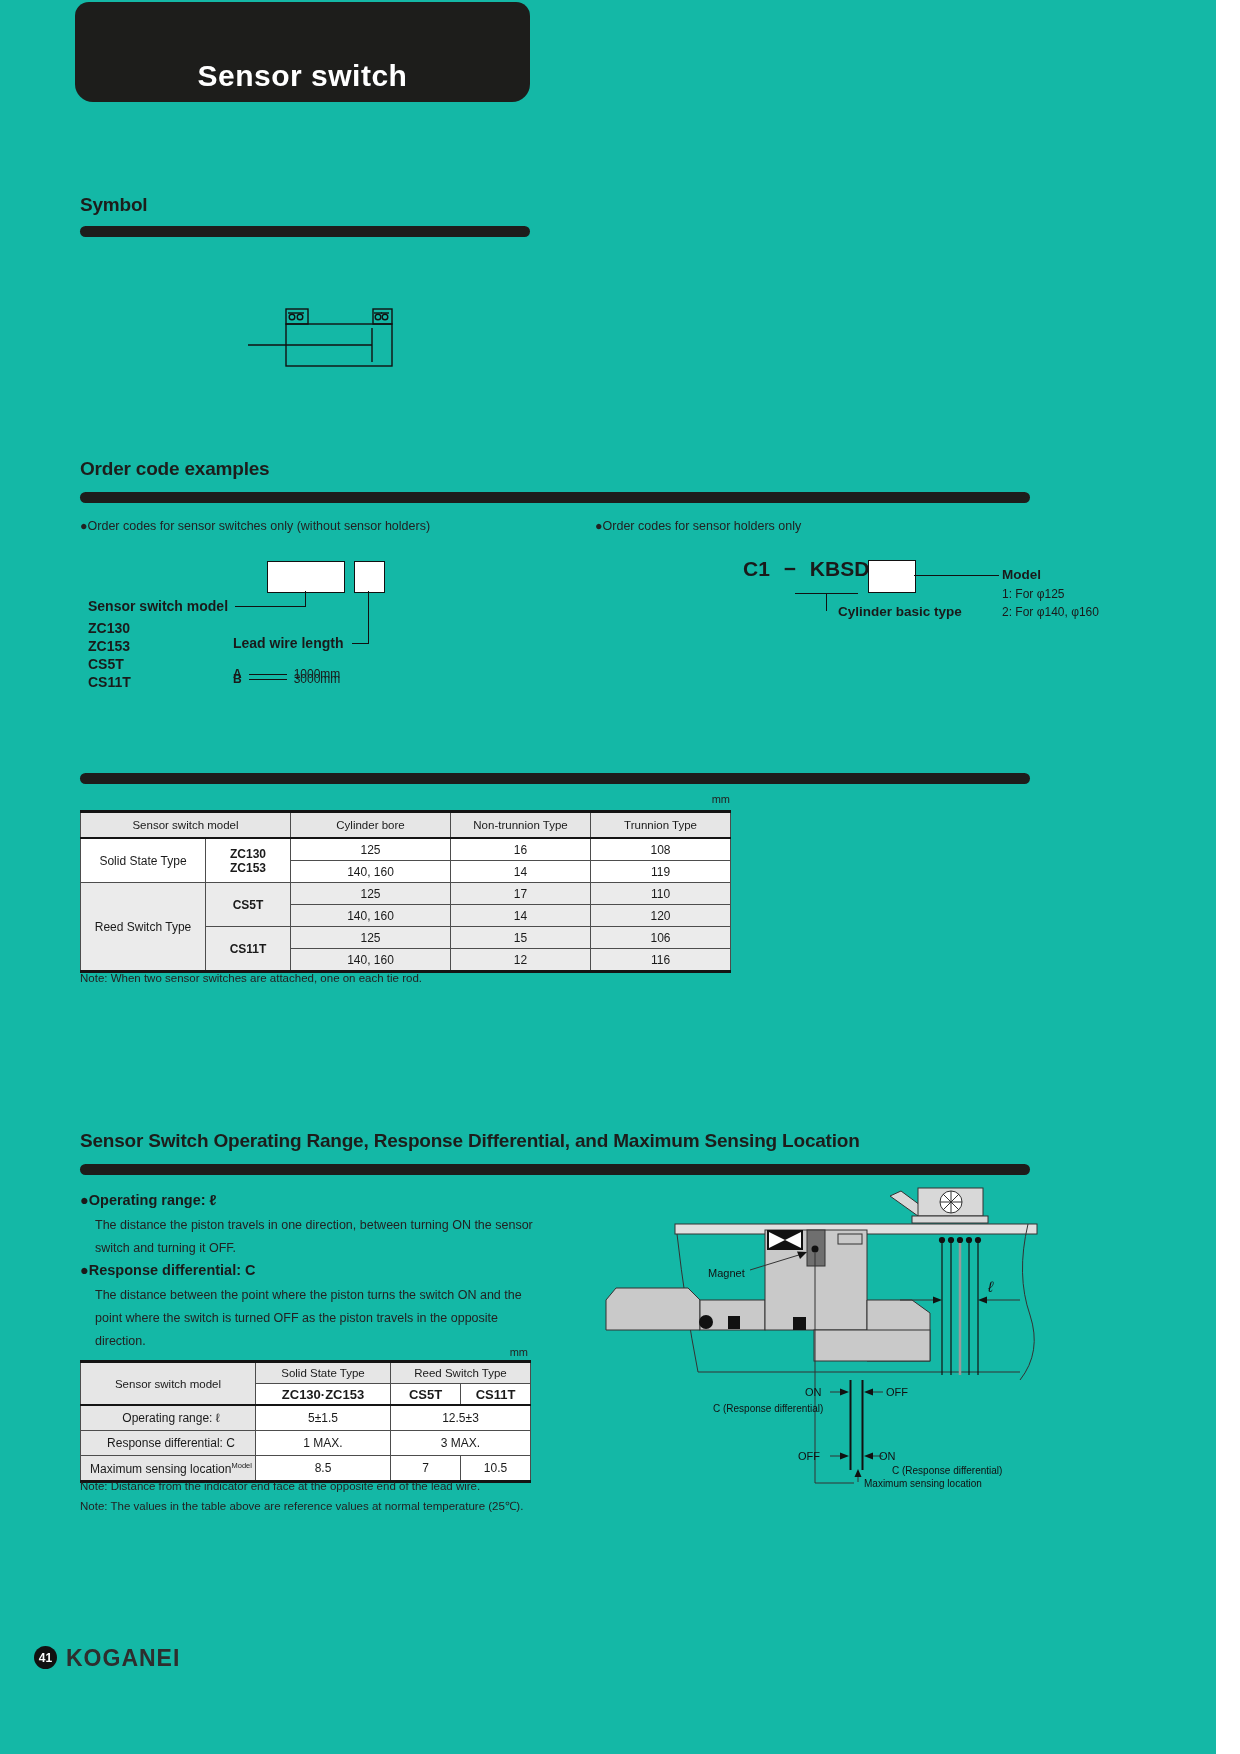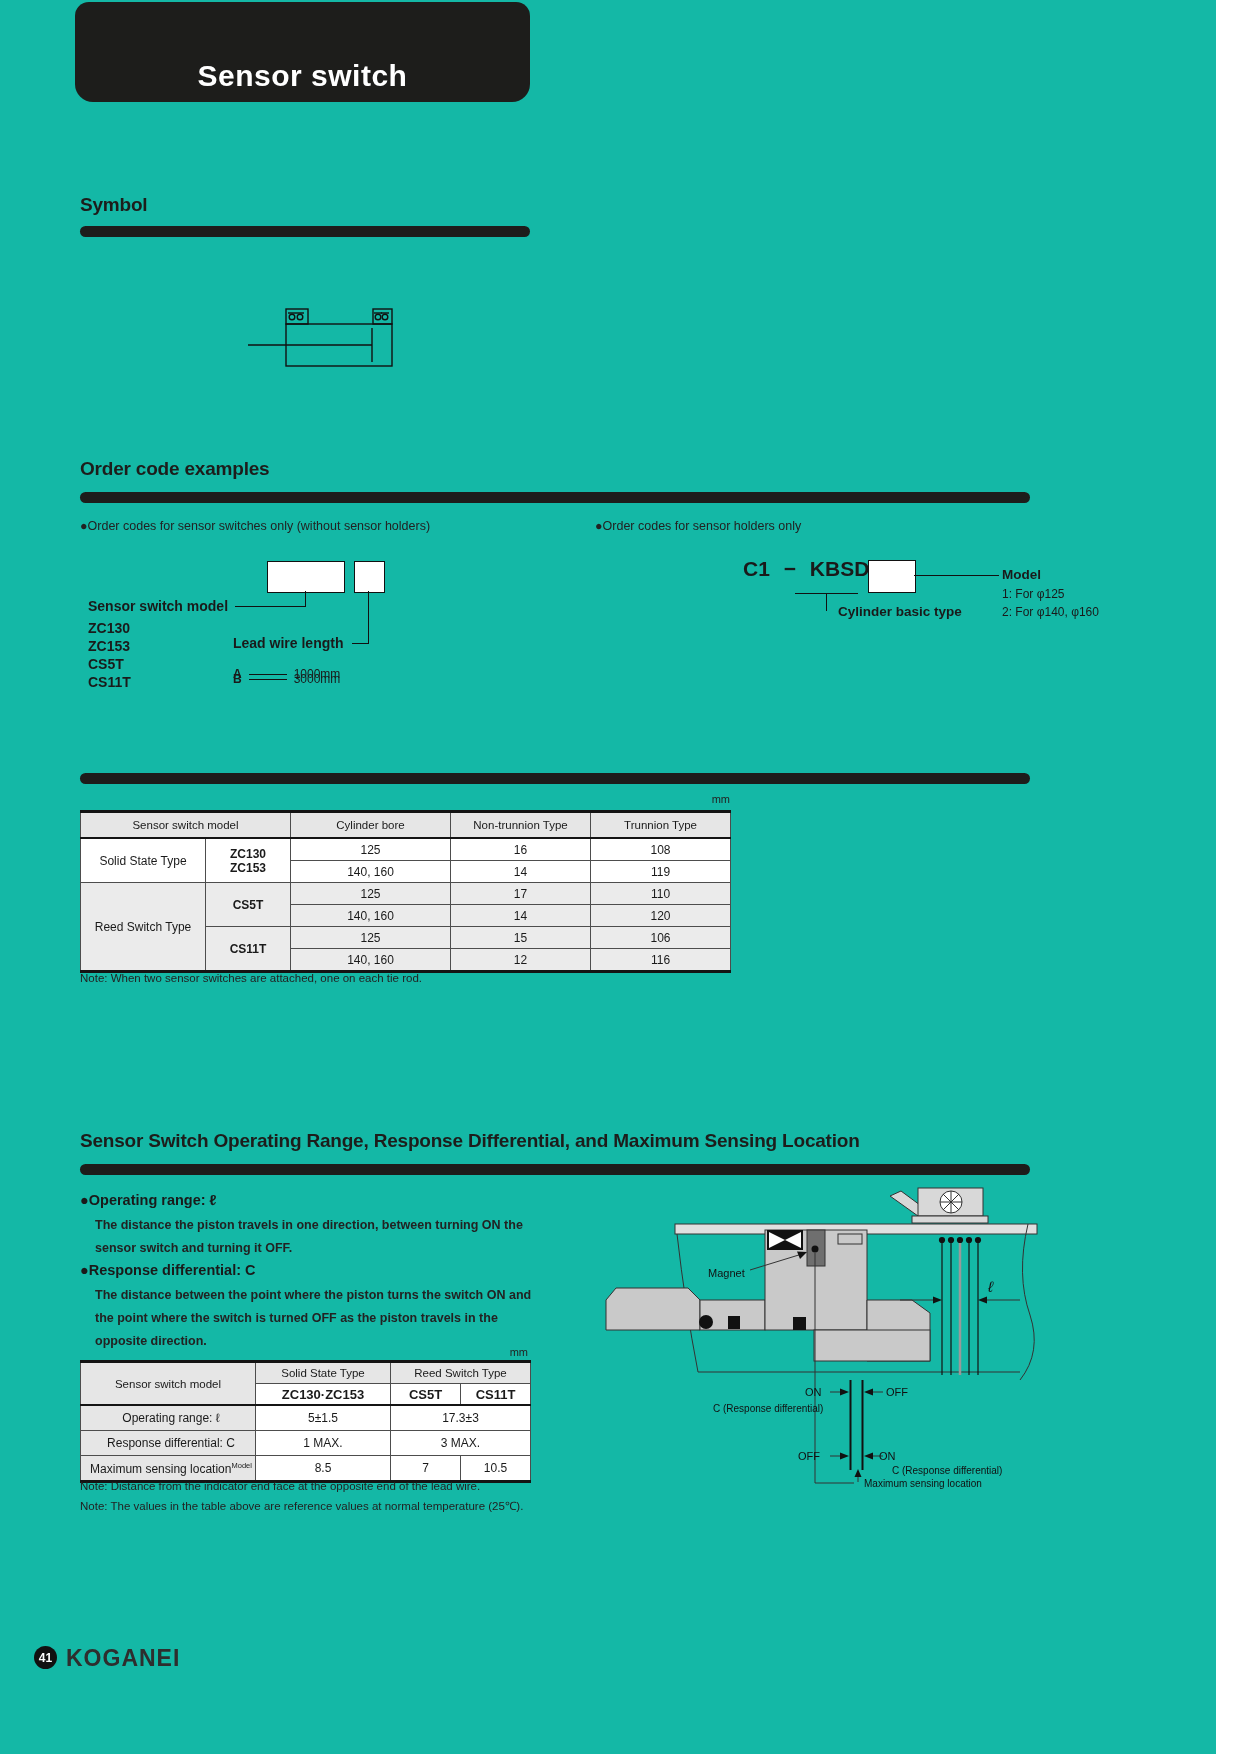--- a/index.html
+++ b/index.html
@@ -15,21 +15,21 @@
   .bar{position:absolute;height:11px;background:#1d1d1b;border-radius:6px;}
   .bullet{position:absolute;font-size:12.5px;color:#222;white-space:nowrap;}
   .lbl-b{position:absolute;font-weight:bold;font-size:14px;white-space:nowrap;}
   .lbl-b2{position:absolute;font-weight:bold;font-size:13.5px;white-space:nowrap;}
   .sm{position:absolute;font-size:12px;white-space:nowrap;}
   .box{position:absolute;border:1.5px solid #111;background:#fff;}
   .hline{position:absolute;border-top:1.5px solid #111;}
   .vline{position:absolute;border-left:1.5px solid #111;}
   .unit{position:absolute;font-size:11px;text-align:right;color:#222;}
   .note{position:absolute;font-size:11.5px;color:#222;white-space:nowrap;}
-  .body-txt{position:absolute;font-size:12.5px;line-height:23px;color:#222;font-weight:bold;}
+  .body-txt{position:absolute;font-size:12.5px;line-height:23px;color:#222;}
   .dash{display:inline-block;width:38px;height:0;border-top:1.3px solid #111;margin:0 7px;vertical-align:middle;}
   table.tbl{position:absolute;border-collapse:collapse;table-layout:fixed;
             border-top:3px solid #141414;border-bottom:3px solid #141414;
             border-left:1px solid #4d4d4d;border-right:1px solid #4d4d4d;}
   table.tbl th,table.tbl td{border:1px solid #4d4d4d;text-align:center;padding:0;font-size:12px;color:#1a1a1a;}
   table.tbl tr.hd th{background:#e6e6e6;font-weight:normal;font-size:11.5px;height:24px;border-bottom:2.5px solid #141414;}
   table.tbl td{height:21px;}
   .solid td{background:#fff;}
   .reed td{background:#ebebeb;}
   .model-cell{font-weight:bold;font-size:13px;}
@@ -199,21 +199,21 @@
       <th colspan="2">Reed Switch Type</th>
     </tr>
     <tr class="hd2">
       <th>ZC130·ZC153</th>
       <th>CS5T</th>
       <th>CS11T</th>
     </tr>
     <tr>
       <td class="rl">Operating range: ℓ</td>
       <td>5±1.5</td>
-      <td colspan="2">17.3±3</td>
+      <td colspan="2">12.5±3</td>
     </tr>
     <tr>
       <td class="rl">Response differential: C</td>
       <td>1 MAX.</td>
       <td colspan="2">3 MAX.</td>
     </tr>
     <tr>
       <td class="rl"><span>Maximum sensing location</span><sup class="nt">Model</sup></td>
       <td>8.5</td>
       <td>7</td>

